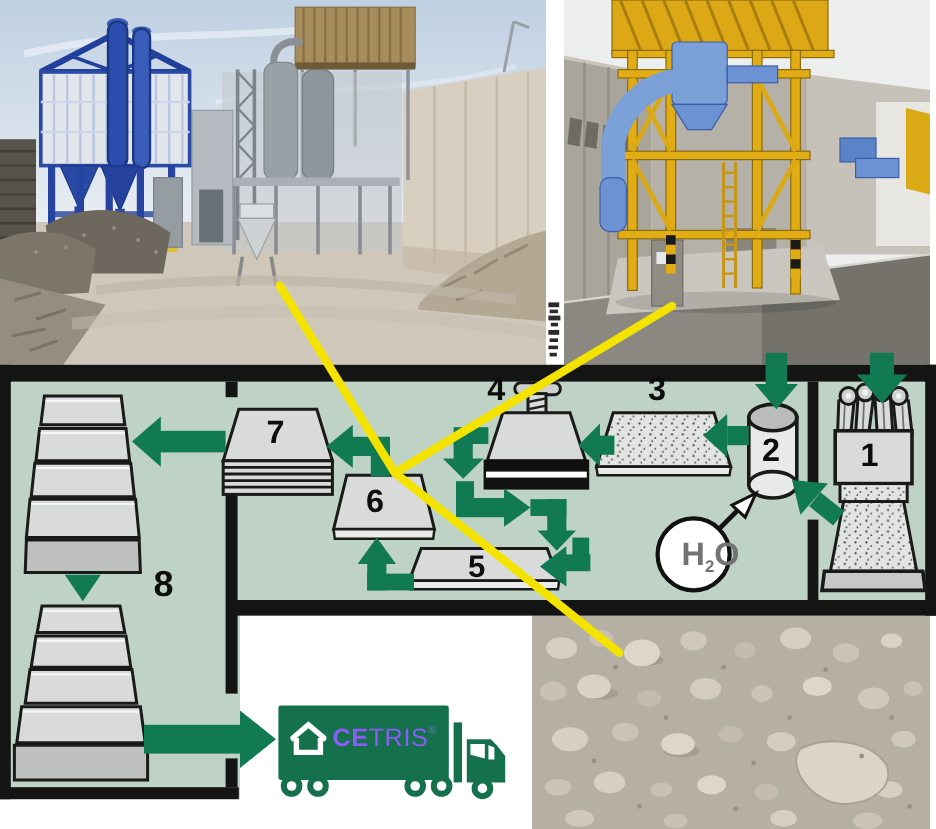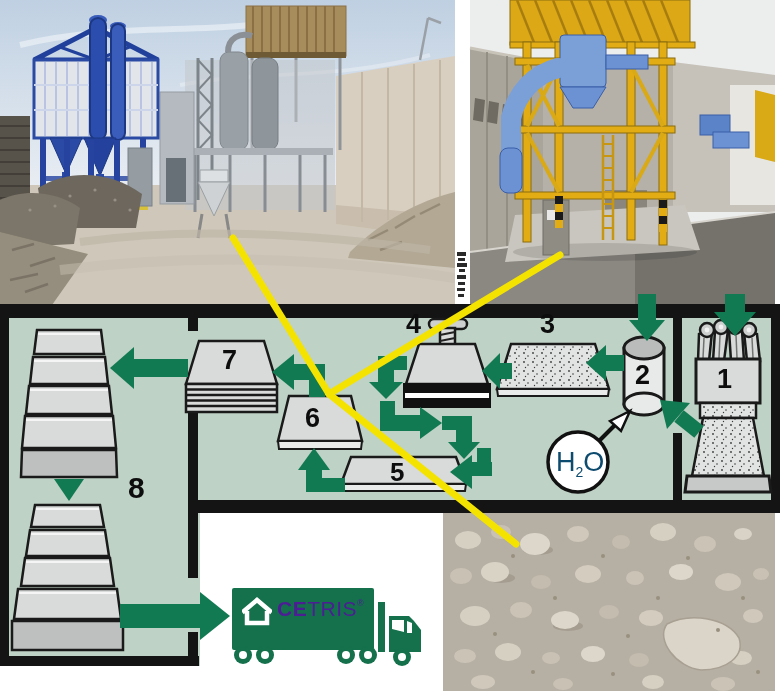--- a/index.html
+++ b/index.html
@@ -3,25 +3,25 @@
 <meta charset="utf-8">
 <style>
   html,body{margin:0;padding:0;background:#fff;}
   .stage{position:relative;width:780px;height:691px;background:#fff;overflow:hidden;
          font-family:"Liberation Sans",sans-serif;}
   .photo{position:absolute;overflow:hidden;}
   .photo svg{display:block;}
   .layer{position:absolute;left:0;top:0;width:780px;height:691px;}
   .num{position:absolute;font-weight:bold;color:#0d0d0d;line-height:1;
        font-family:"Liberation Sans",sans-serif;z-index:6;}
-  .water{position:absolute;z-index:6;color:#0c4a6e;font-weight:normal;white-space:nowrap;}
+  .water{position:absolute;z-index:6;color:#737373;font-weight:bold;white-space:nowrap;margin-left:12px;}
   .water .big{font-size:27px;}
   .water .sub{font-size:14px;vertical-align:-6px;}
   .trucklabel{position:absolute;left:242px;top:597px;width:128px;height:38px;z-index:6;
-              display:flex;gap:5px;color:#4c1d95;}
+              display:flex;align-items:center;gap:5px;color:#8b5cf6;}
   .trucklabel .txt{font-size:21px;letter-spacing:.5px;white-space:nowrap;}
   .trucklabel .b{font-weight:bold;}
   .trucklabel .l{font-weight:normal;}
   .trucklabel .reg{font-size:9px;vertical-align:10px;}
   .ylines{z-index:9;pointer-events:none;}
   .diagram{z-index:3;}
   .bg{fill:var(--diagram-bg,#bfd2c6);}
   .wall{fill:var(--wall-black,#141414);}
   .ar{fill:var(--arrow-green,#127a52);}
   .arln{stroke:var(--arrow-green,#127a52);}

